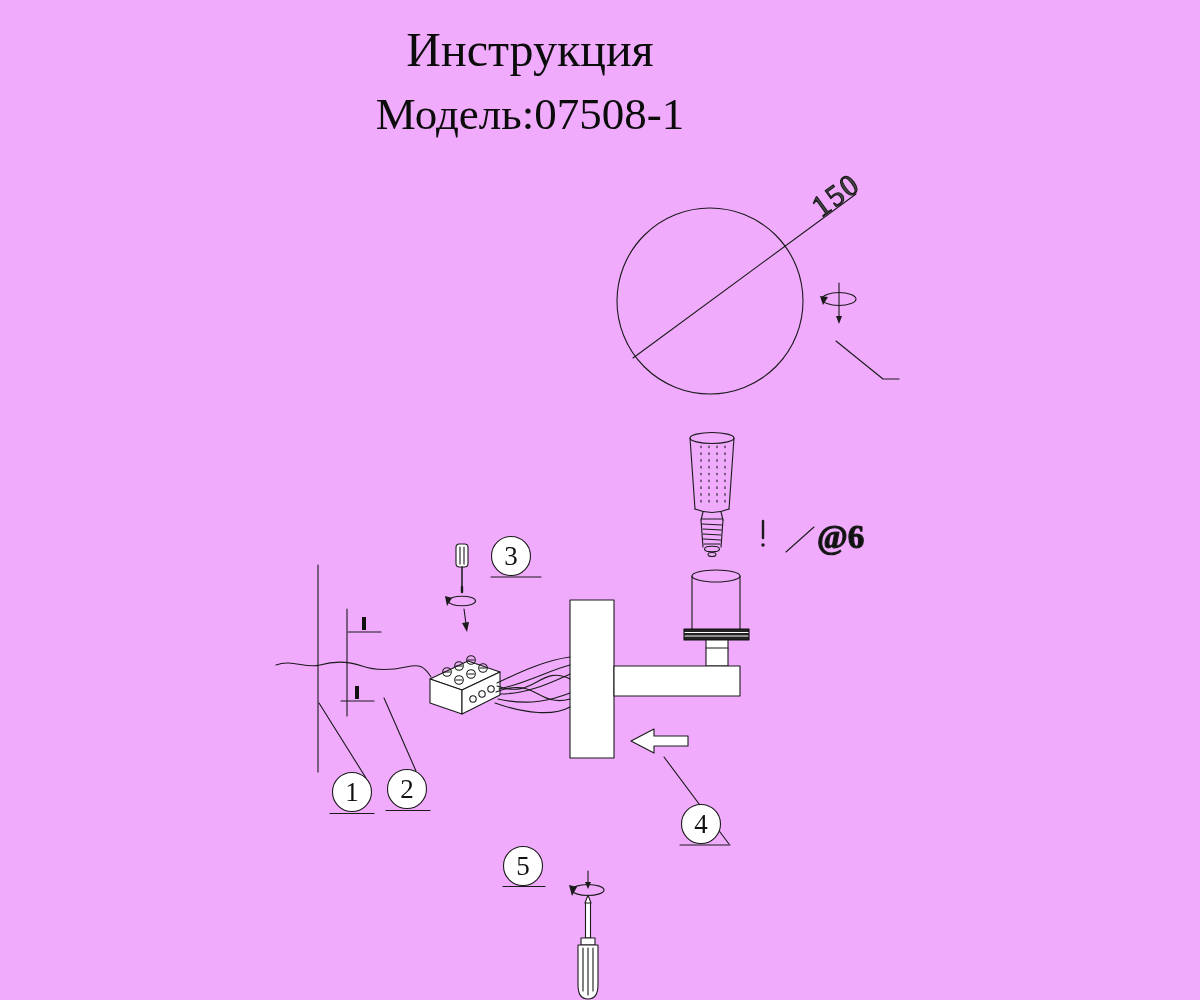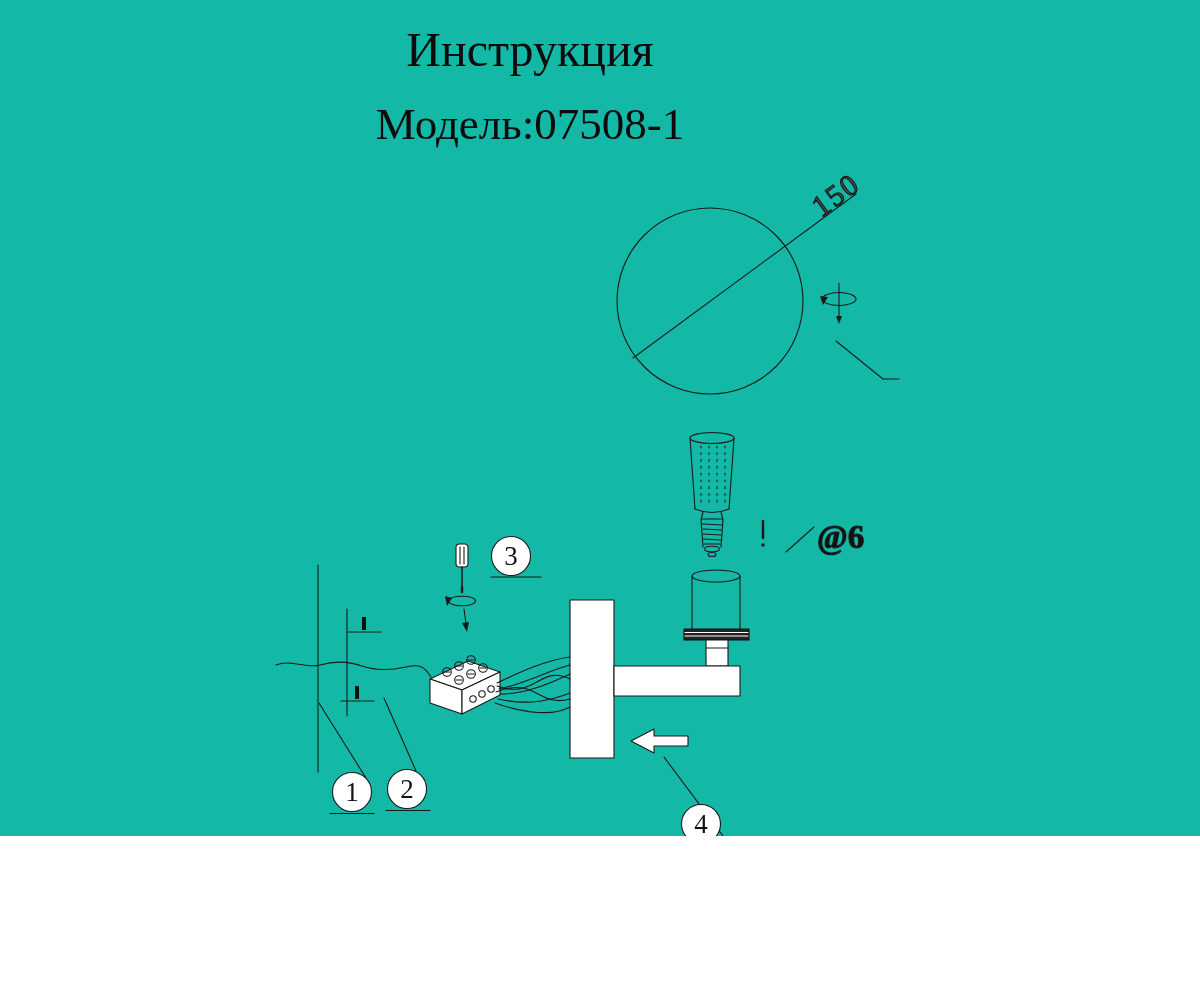--- a/index.html
+++ b/index.html
@@ -1,28 +1,28 @@
 <!DOCTYPE html>
 <html><head>
 <meta charset="utf-8">
 <style>
   html,body{margin:0;padding:0;background:#ffffff;}
   .sheet{
     position:relative;
-    width:1200px;height:836px;
-    background:#14b8a6;
+    width:1200px;height:1000px;
+    background:#f0abfc;
     font-family:"Liberation Serif", serif;
     overflow:hidden;
   }
   .titles{
     position:absolute;left:180px;top:22px;width:700px;
     text-align:center;color:#0c0c0c;
   }
   .titles .t1{font-size:48px;line-height:1.15;}
-  .titles .t2{font-size:45px;line-height:1.15;margin-top:22px;}
+  .titles .t2{font-size:45px;line-height:1.15;margin-top:12px;}
   svg.drawing{position:absolute;left:0;top:0;}
   .ink{stroke:#1a1a1a;}
   text.dim{
     font-family:"Liberation Serif", serif;
     fill:#4a4a4a;font-size:30px;letter-spacing:2px;
   }
   text.diam{
     font-family:"Liberation Serif", serif;
     fill:#111111;font-size:33px;font-weight:600;
   }

